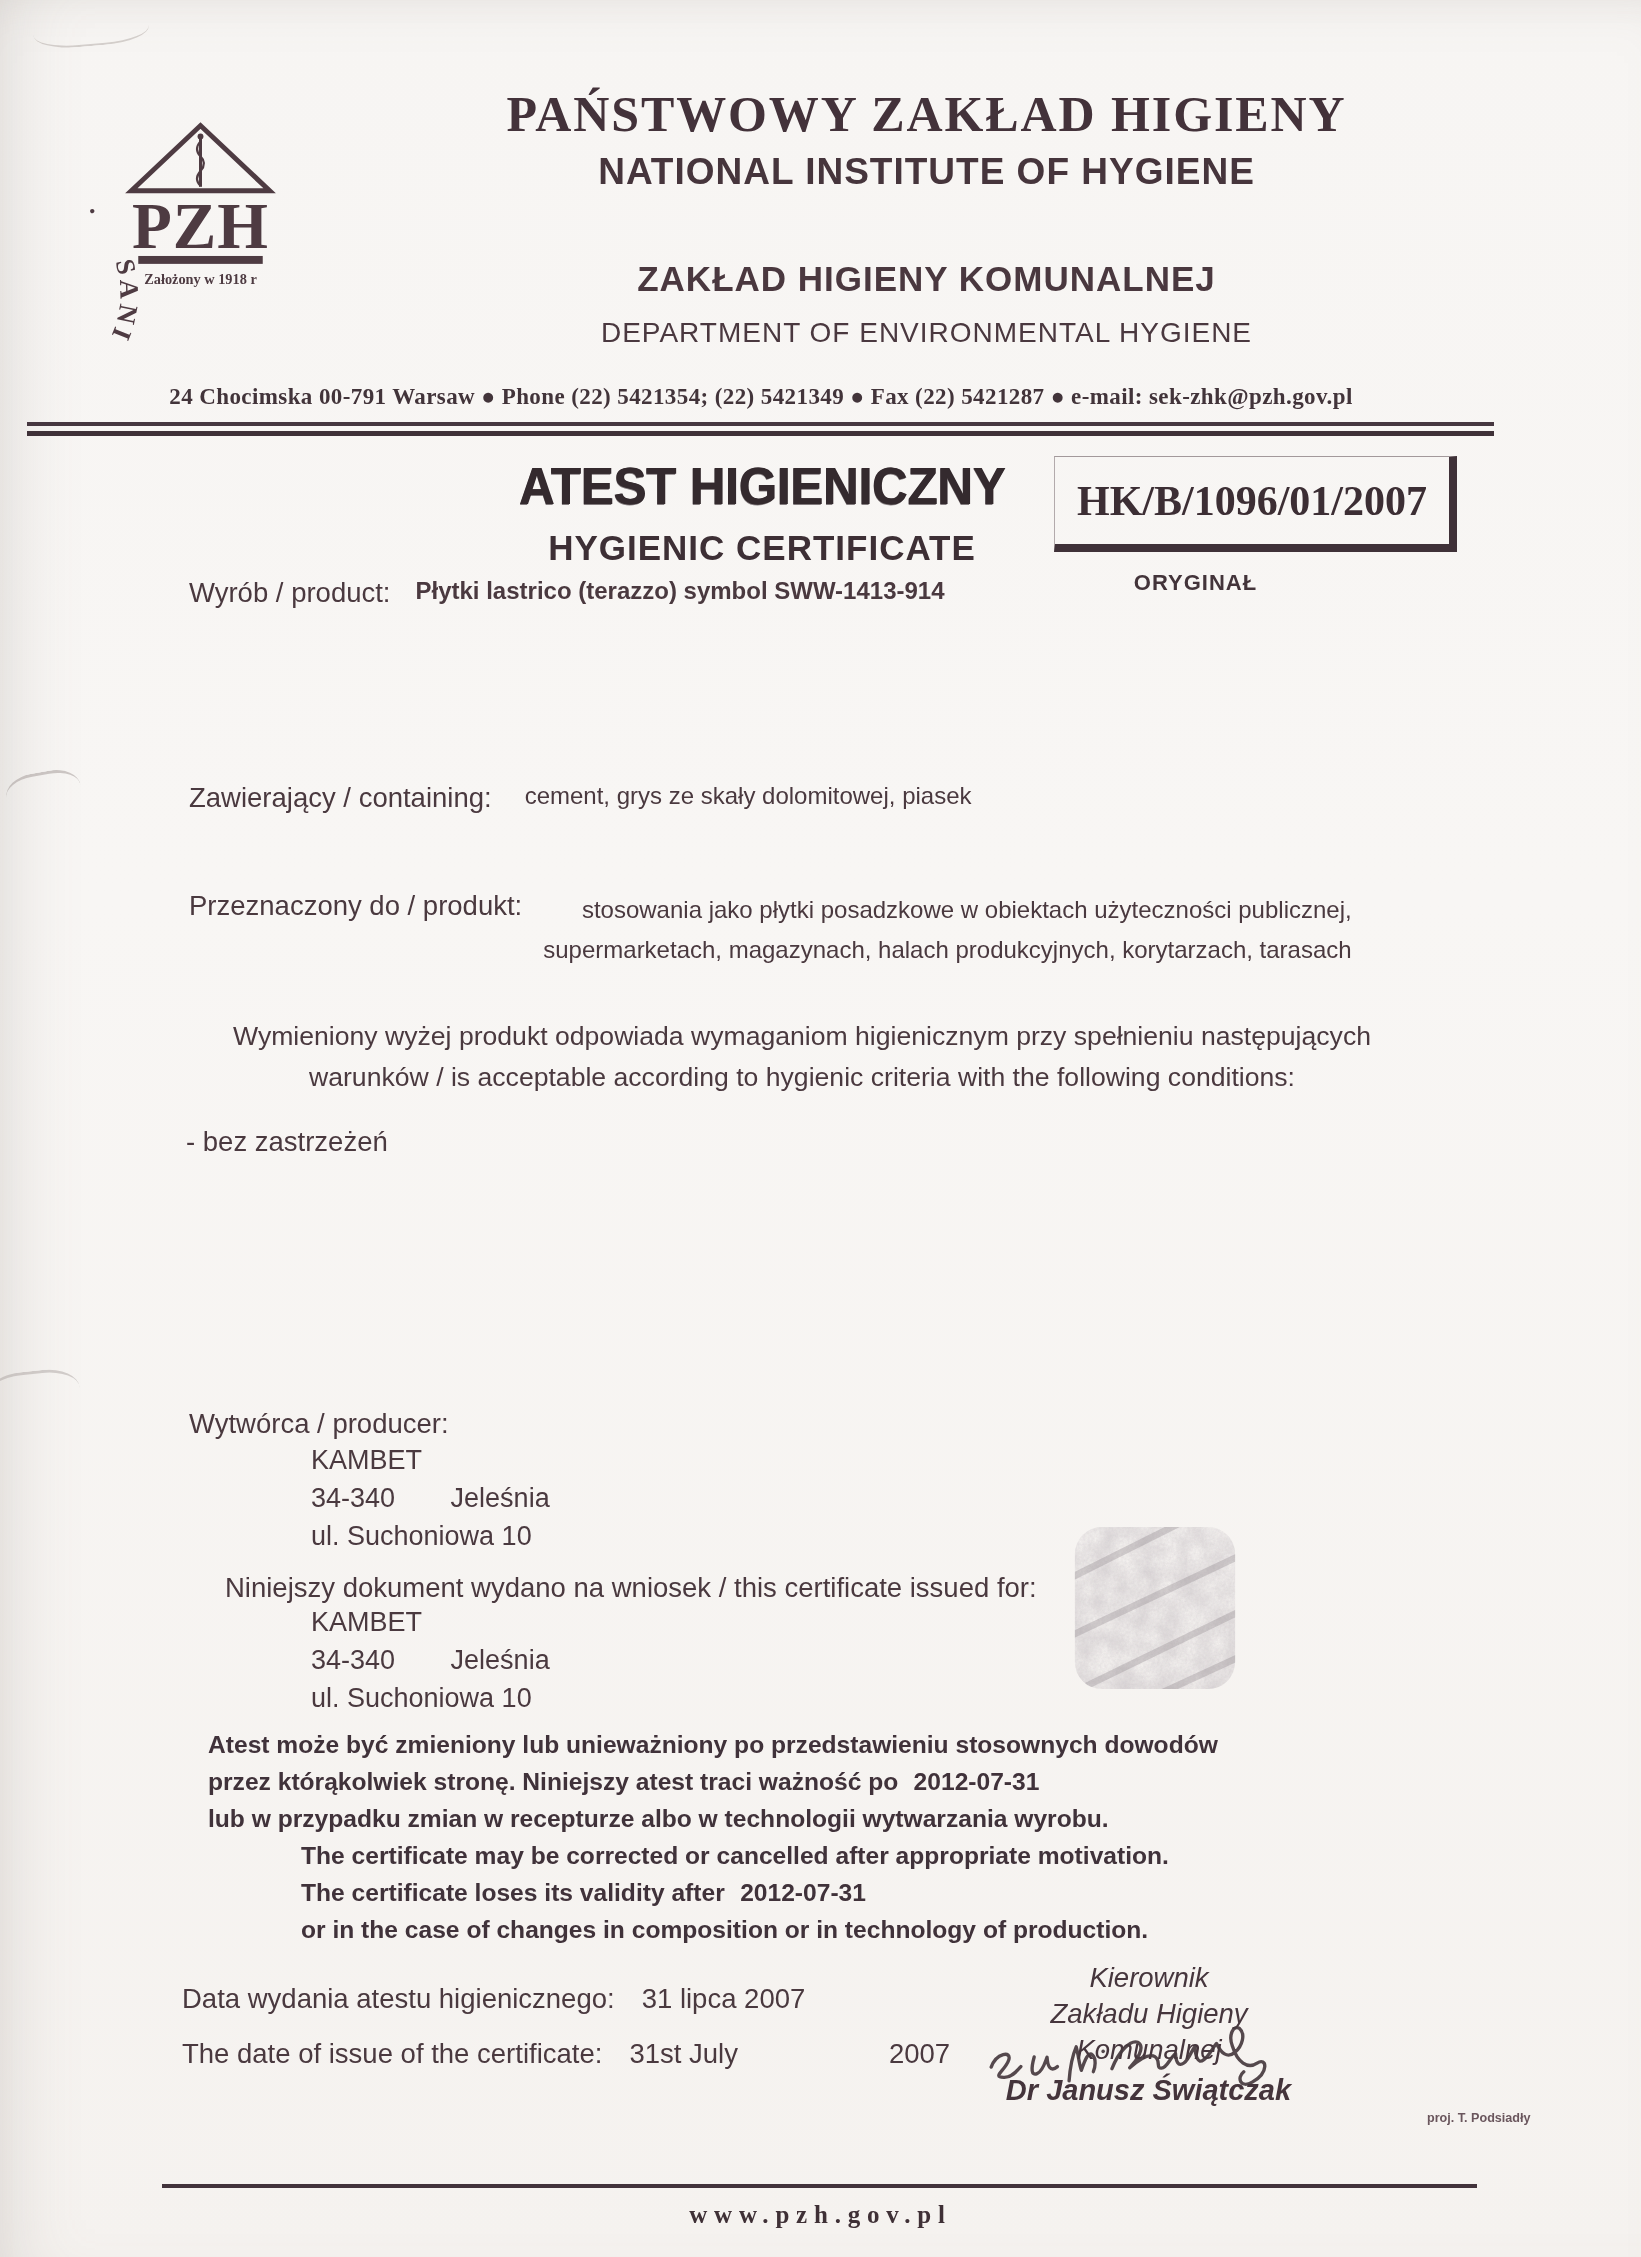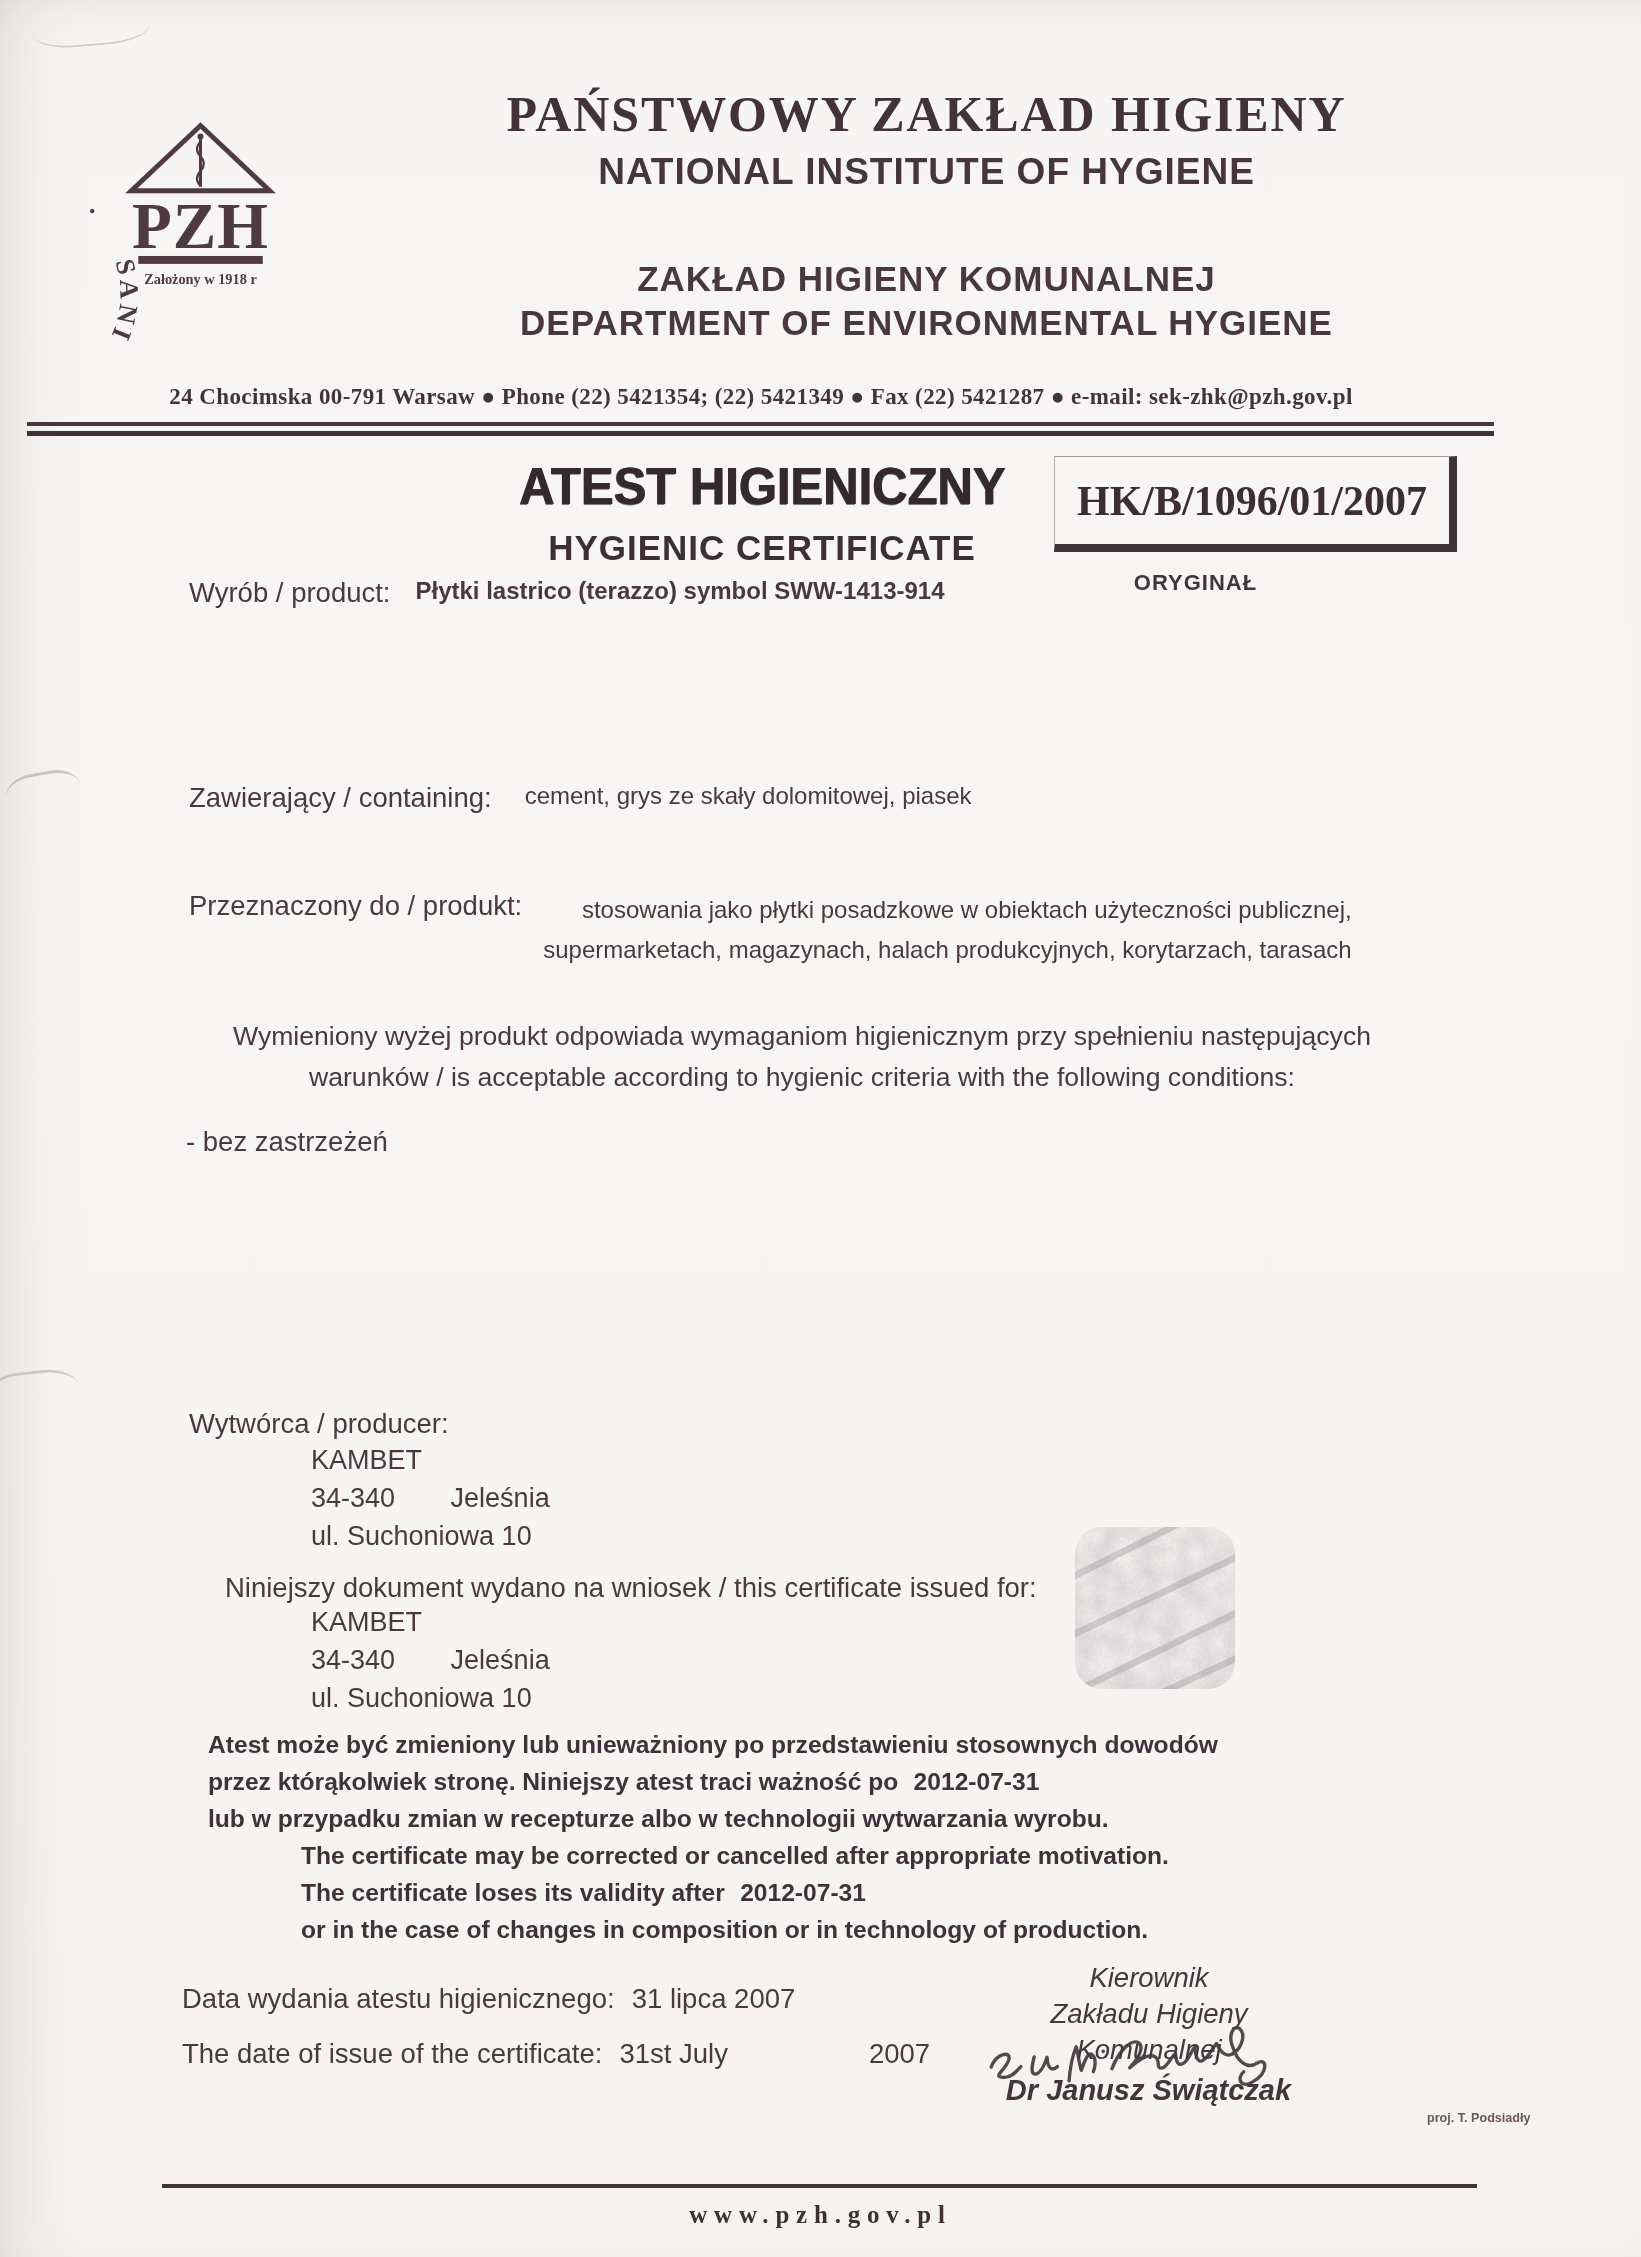--- a/index.html
+++ b/index.html
@@ -21,21 +21,21 @@
   .a2{left:5.8px;top:772px;width:75px;height:35px;border-top:3.9px solid rgba(160,150,148,.5);transform:rotate(-10deg);}
   .a3{left:-13.5px;top:1371px;width:93px;height:39px;border-top:3.9px solid rgba(165,156,152,.45);transform:rotate(-6deg);}
 
   
   .seal{position:absolute;left:77px;top:83px;width:247px;height:259px;}
   .seal text{fill:#4e3b42;}
   .org-block{position:absolute;left:386px;top:85px;width:1081px;text-align:center;}
   .org-pl{font-family:"Liberation Serif",serif;font-weight:bold;font-size:50px;letter-spacing:1.9px;color:#43323a;}
   .org-en{font-weight:bold;font-size:37px;letter-spacing:1px;margin-top:7.7px;color:#46353c;}
   .dept-pl{font-weight:bold;font-size:35px;letter-spacing:1px;margin-top:66px;color:#4a383f;}
-  .dept-en{font-weight:bold;font-size:35px;letter-spacing:1px;margin-top:4px;color:#4a383f;}
+  .dept-en{font-weight:normal;font-size:28px;letter-spacing:1px;margin-top:18px;color:#4a383f;}
   .contact{position:absolute;left:29px;top:384px;width:1464px;text-align:center;
     font-family:"Liberation Serif",serif;font-weight:bold;font-size:23px;letter-spacing:0.4px;color:#42343a;}
   .rule1{position:absolute;left:27px;top:422px;width:1467px;height:3.9px;background:#463740;}
   .rule2{position:absolute;left:27px;top:431px;width:1467px;height:4.8px;background:#3f3138;}
 
   
   .title-col{position:absolute;left:518px;top:458px;width:488px;text-align:center;}
   .title-pl{font-size:49px;font-weight:800;letter-spacing:0px;color:#342a2e;
     text-shadow:1px 0 0 #342a2e, 0 1px 0 rgba(52,42,46,.6);transform:scaleY(1.04);}
   .title-en{font-size:35px;font-weight:bold;letter-spacing:1px;margin-top:13.5px;color:#3d2f35;}
@@ -68,21 +68,21 @@
   .issuedfor-addr{top:1603px;}
 
   .stamp{position:absolute;left:1072px;top:1524px;width:166px;height:168px;opacity:.9;}
 
   .legal{position:absolute;font-weight:bold;font-size:24.6px;line-height:37px;color:#40323a;}
   .legal-pl{left:208px;top:1726px;}
   .legal-en{left:301px;top:1837px;}
   .legal .date{margin-left:15.4px;}
 
   .dates{position:absolute;left:182px;top:1983px;font-size:27.5px;}
-  .date-row{display:flex;gap:17px;align-items:baseline;}
+  .date-row{display:flex;gap:27px;align-items:baseline;}
   .date-row + .date-row{margin-top:23px;}
   .date-year{margin-left:124px;}
 
   .sig-block{position:absolute;left:977px;top:1960px;width:344px;text-align:center;
     font-style:italic;font-size:27.5px;line-height:36px;color:#46363d;}
   .sig-script{position:absolute;left:979px;top:2008px;width:336px;height:97px;}
   .signer{position:absolute;left:989px;top:2074px;width:319px;text-align:center;
     font-style:italic;font-weight:bold;font-size:29px;color:#44343b;}
   .proj-note{position:absolute;left:1427px;top:2111px;font-size:12.6px;font-weight:bold;color:#6a565d;}
 

